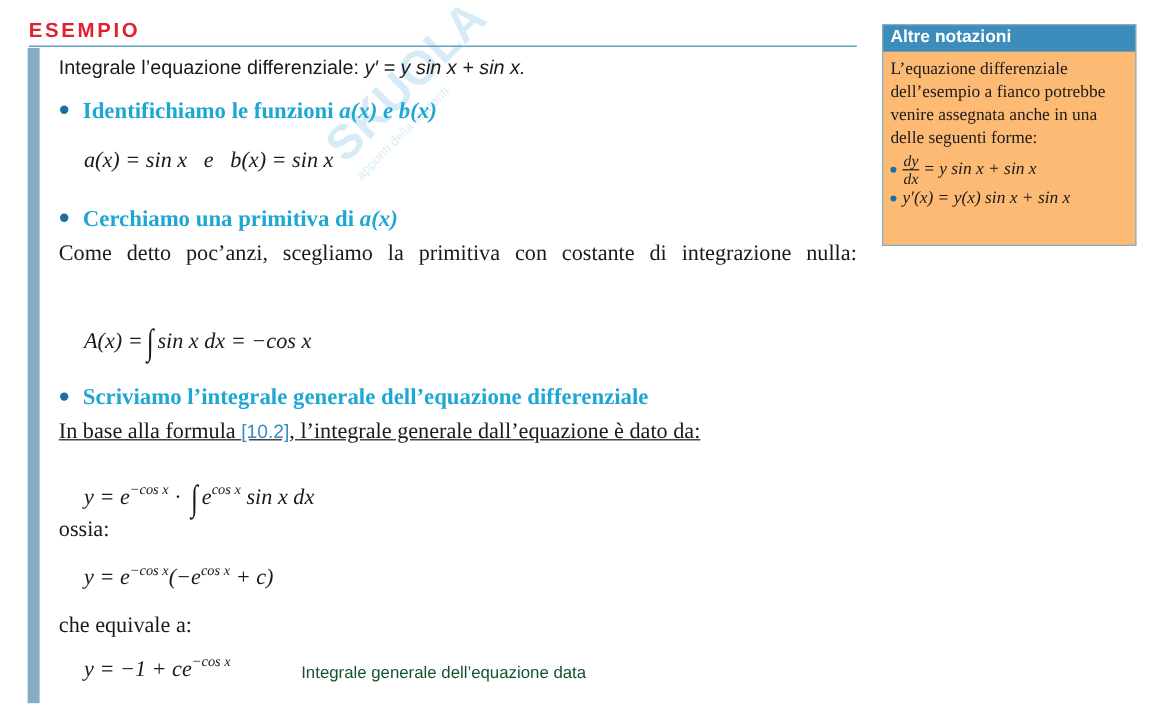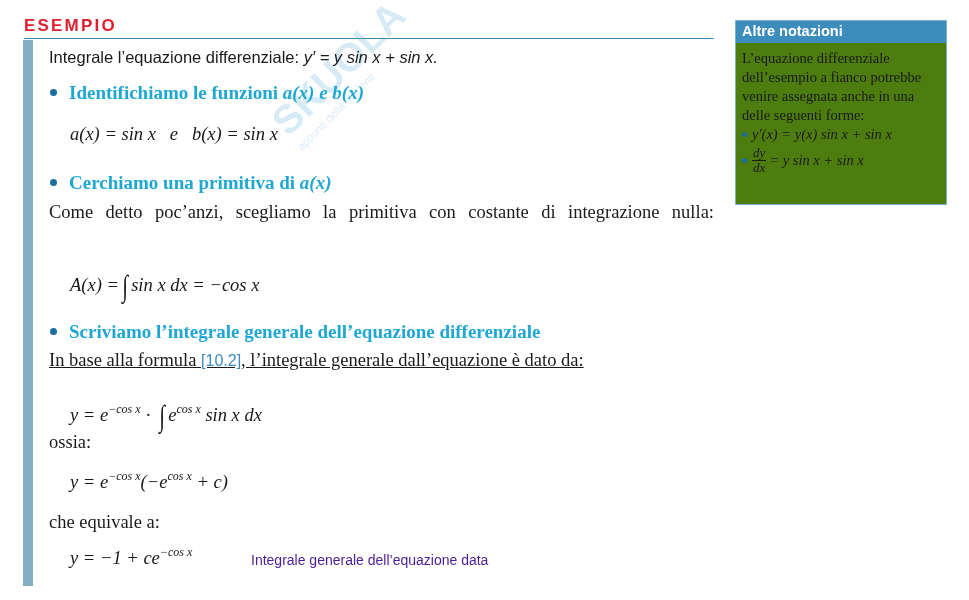--- a/index.html
+++ b/index.html
@@ -22,31 +22,31 @@
   .serif { font-family: "Liberation Serif", serif; font-size: 18.5px; }
   .math { font-family: "Liberation Serif", serif; font-size: 18.5px; }
   .math i { font-style: italic; }
   .sup { font-size: 12px; position: relative; top: -8px; }
   .integral { font-size: 30px; position: relative; top: 5px; font-style: normal; margin: 0 2px; transform: scaleX(0.7); display: inline-block; }
 
   .bullet-head { font-family: "Liberation Serif", serif; font-weight: bold; font-size: 19px; color: #1fa7d4; }
   .bullet-dot { display: inline-block; width: 7px; height: 7px; border-radius: 50%; background: #1a6fa0;
                 margin-right: 12px; position: relative; top: -3px; }
   .ref { font-family: "Liberation Sans", sans-serif; color: #3a8cc0; font-size: 16px; }
-  .caption { font-family: "Liberation Sans", sans-serif; font-size: 14px; color: #4c1d95; }
+  .caption { font-family: "Liberation Sans", sans-serif; font-size: 14px; color: #14532d; }
 
   .justify { text-align: justify; text-align-last: justify; white-space: normal; }
 
   .watermark { position: absolute; left: 285px; top: 45px; width: 140px; height: 120px; opacity: 0.22;
                transform: rotate(-45deg); pointer-events: none; }
   .wm-text { font-family: "Liberation Sans", sans-serif; font-weight: bold; font-size: 40px; color: #4fa8d8; }
   .wm-sub { font-family: "Liberation Sans", sans-serif; font-size: 11px; color: #4fa8d8; }
 
   .sidebox { position: absolute; left: 735px; top: 20px; width: 212px; height: 185px;
-             border: 1.5px solid #7eb0cc; background: #4d7c0f; }
+             border: 1.5px solid #7eb0cc; background: #fdba74; }
   .sidebox-head { height: 22px; background: #3c8cbc; color: #fff; font-family: "Liberation Sans", sans-serif;
                   font-weight: bold; font-size: 14.5px; padding: 2px 6px; }
   .sidebox-body { padding: 6px 6px; font-family: "Liberation Serif", serif; font-size: 14.5px; line-height: 19px; color: #1a1a1a; }
   .sb-bullet { display: flex; align-items: center; }
   .sb-dot { display: inline-block; width: 5px; height: 5px; border-radius: 50%; background: #1a6fa0; margin-right: 5px; }
   .frac { display: inline-flex; flex-direction: column; align-items: center; font-style: italic; font-size: 13px; line-height: 14px; margin-right: 3px; }
   .frac .num { border-bottom: 1px solid #1a1a1a; padding: 0 1px; }
 </style>
 </head>
 <body>
@@ -100,26 +100,26 @@
   <div class="abs math" style="left:21px; top:508px;">
     <i>y = −1 + ce</i><i class="sup">−cos x</i>
   </div>
   <div class="abs caption" style="left:202px; top:512px;">Integrale generale dell’equazione data</div>
 </div>
 
 <div class="sidebox">
   <div class="sidebox-head">Altre notazioni</div>
   <div class="sidebox-body">
     <div>L’equazione differenziale dell’esempio a fianco potrebbe venire assegnata anche in una delle seguenti forme:</div>
-    <div class="sb-bullet">
-      <span class="sb-dot"></span>
-        <i>y′(x) = y(x) sin x + sin x</i>
-    </div>
     <div class="sb-bullet" style="margin-top:2px;">
       <span class="sb-dot"></span>
       <span class="frac">
         <span class="num">dy</span>
         <span class="den">dx</span>
       </span>
         <i>= y sin x + sin x</i>
     </div>
+    <div class="sb-bullet">
+      <span class="sb-dot"></span>
+        <i>y′(x) = y(x) sin x + sin x</i>
+    </div>
   </div>
 </div>
 
 </body></html>

